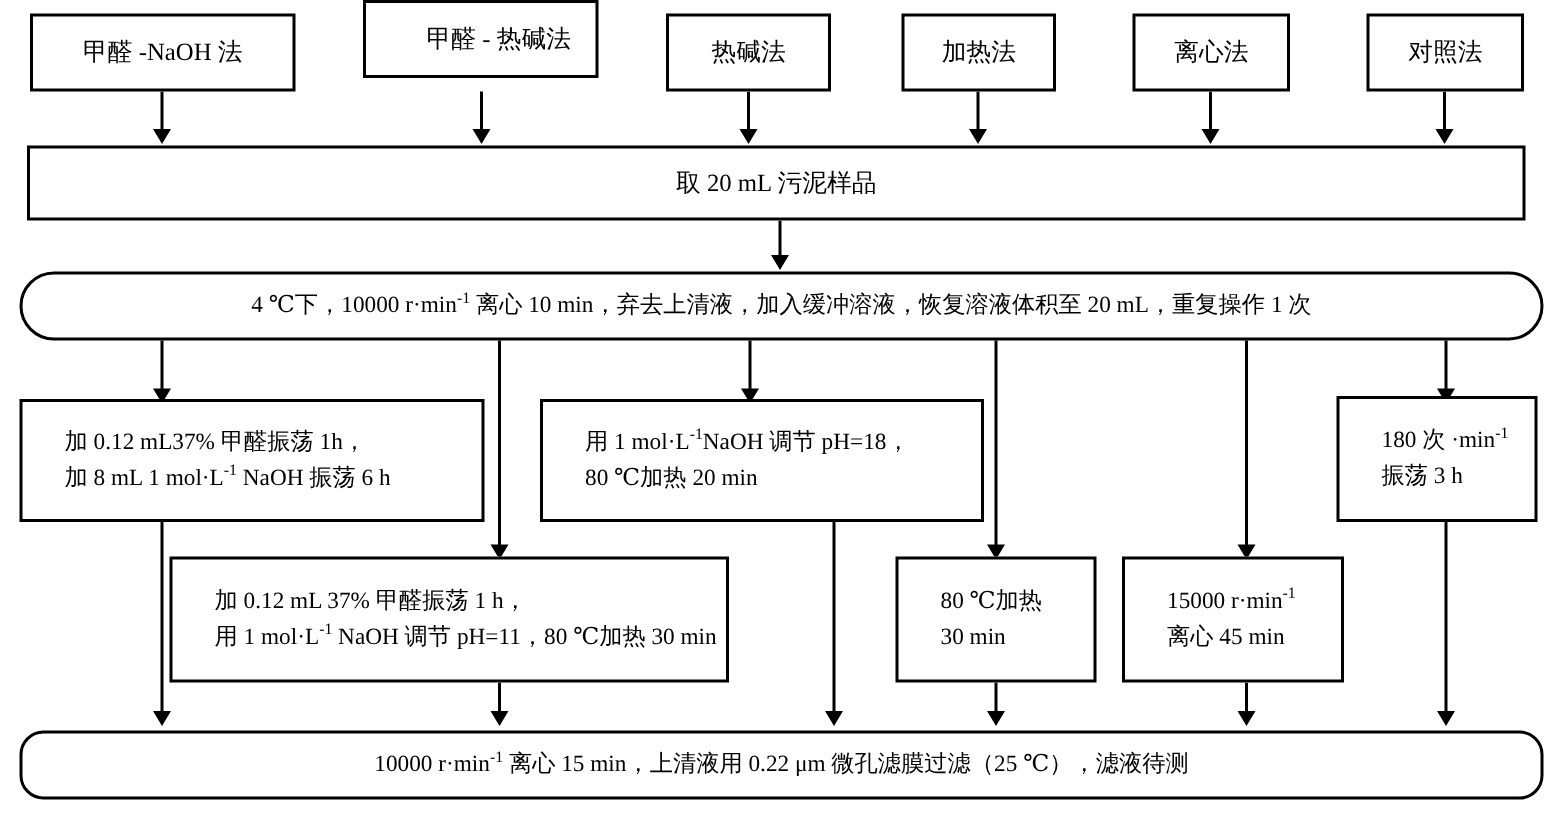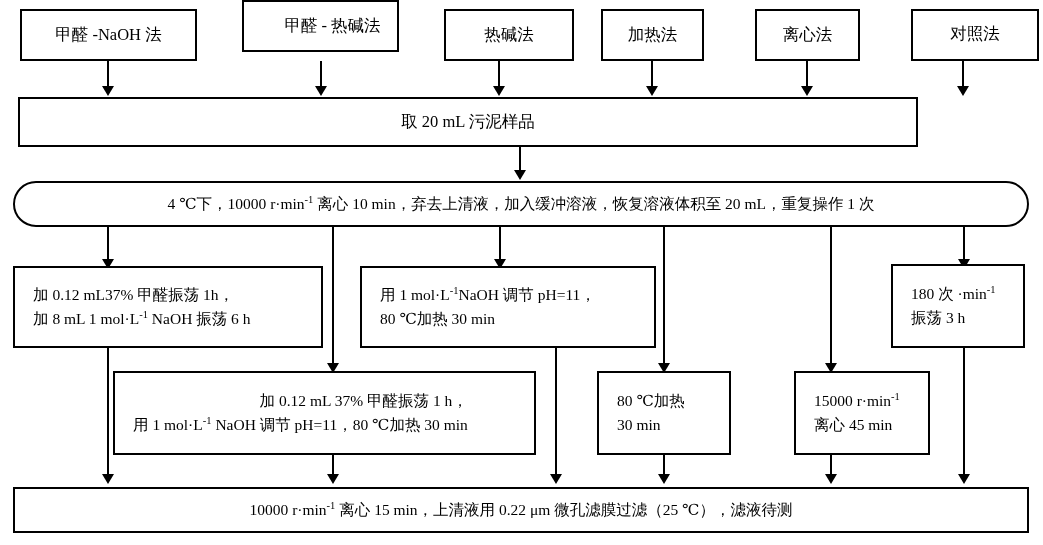--- a/index.html
+++ b/index.html
@@ -20,21 +20,21 @@
     align-items:center;
     z-index:3;
   }
   .box.center{justify-content:center;text-align:center;}
   .box.left{justify-content:flex-start;text-align:left;}
   .box .txt{
     display:block;
     line-height:1.55;
     white-space:nowrap;
   }
-  .box.left .txt{padding-left:18px;}
+  .box.left .txt{padding-left:28px;}
   .fs16{font-size:16.5px;}
   .fs15{font-size:15.5px;}
   sup{font-size:0.68em;vertical-align:super;line-height:0;}
 
   
   .vline{
     position:absolute;
     width:2px;
     background:#000000;
     z-index:1;
@@ -52,47 +52,47 @@
 <body>
 
 <div id="canvas">
 
   <div class="box center fs16" style="left:20px;top:9px;width:177px;height:52px;">
     <span class="txt">甲醛 -NaOH 法</span>
   </div>
   <div class="box center fs16" style="left:242px;top:0;width:157px;height:52px;padding-left:24px;">
     <span class="txt">甲醛 - 热碱法</span>
   </div>
-  <div class="box center fs16" style="left:444px;top:9px;width:130px;height:52px;">
+  <div class="box center fs16" style="left:444px;top:9px;width:110px;height:52px;">
     <span class="txt">热碱法</span>
   </div>
   <div class="box center fs16" style="left:601px;top:9px;width:103px;height:52px;">
     <span class="txt">加热法</span>
   </div>
   <div class="box center fs16" style="left:755px;top:9px;width:105px;height:52px;">
     <span class="txt">离心法</span>
   </div>
-  <div class="box center fs16" style="left:911px;top:9px;width:128px;height:52px;font-family:Liberation Mono, monospace;">
+  <div class="box center fs16" style="left:911px;top:9px;width:105px;height:52px;">
     <span class="txt">对照法</span>
   </div>
 
   <div class="vline" style="left:107px;top:61px;height:27px;"></div>
   <div class="arrowhead" style="left:102px;top:86px;"></div>
   <div class="vline" style="left:320px;top:61px;height:27px;"></div>
   <div class="arrowhead" style="left:315px;top:86px;"></div>
   <div class="vline" style="left:498px;top:61px;height:27px;"></div>
   <div class="arrowhead" style="left:493px;top:86px;"></div>
   <div class="vline" style="left:651px;top:61px;height:27px;"></div>
   <div class="arrowhead" style="left:646px;top:86px;"></div>
   <div class="vline" style="left:806px;top:61px;height:27px;"></div>
   <div class="arrowhead" style="left:801px;top:86px;"></div>
   <div class="vline" style="left:962px;top:61px;height:27px;"></div>
   <div class="arrowhead" style="left:957px;top:86px;"></div>
 
-  <div class="box center fs16" style="left:18px;top:97px;width:900px;height:50px;">
+  <div class="box center fs16" style="left:18px;top:97px;width:999px;height:50px;">
     <span class="txt">取 20 mL 污泥样品</span>
   </div>
 
   <div class="vline" style="left:519px;top:147px;height:25px;"></div>
   <div class="arrowhead" style="left:514px;top:170px;"></div>
 
   <div class="box center fs15" style="left:13px;top:181px;width:1016px;height:46px;border-radius:23px;">
     <span class="txt"><span>4 ℃下，10000 r·min</span><sup>-1</sup><span> 离心 10 min，弃去上清液，加入缓冲溶液，恢复溶液体积至 20 mL，重复操作 1 次</span></span>
   </div>
 
@@ -116,68 +116,68 @@
 
   <div class="box left fs15" style="left:13px;top:266px;width:310px;height:82px;">
     <span class="txt">
       <span>加 0.12 mL37% 甲醛振荡 1h，</span><br>
       <span>加 8 mL 1 mol·L</span><sup>-1</sup><span> NaOH 振荡 6 h</span>
     </span>
   </div>
 
   <div class="box left fs15" style="left:360px;top:266px;width:296px;height:82px;">
     <span class="txt">
-      <span>用 1 mol·L</span><sup>-1</sup><span>NaOH 调节 pH=11，</span><br>
-      <span>80 ℃加热 30 min</span>
+      <span>用 1 mol·L</span><sup>-1</sup><span>NaOH 调节 pH=18，</span><br>
+      <span>80 ℃加热 20 min</span>
     </span>
   </div>
 
   <div class="box left fs15" style="left:891px;top:264px;width:134px;height:84px;">
     <span class="txt">
       <span>180 次 ·min</span><sup>-1</sup><br>
       <span>振荡 3 h</span>
     </span>
   </div>
 
   <div class="vline" style="left:107px;top:348px;height:131px;"></div>
   <div class="arrowhead" style="left:102px;top:474px;"></div>
 
   <div class="vline" style="left:555px;top:348px;height:131px;"></div>
   <div class="arrowhead" style="left:550px;top:474px;"></div>
 
   <div class="vline" style="left:963px;top:348px;height:131px;"></div>
   <div class="arrowhead" style="left:958px;top:474px;"></div>
 
-  <div class="box left fs15" style="left:113px;top:371px;width:423px;height:84px;text-align:right;">
+  <div class="box left fs15" style="left:113px;top:371px;width:373px;height:84px;">
     <span class="txt">
       <span>加 0.12 mL 37% 甲醛振荡 1 h，</span><br>
       <span>用 1 mol·L</span><sup>-1</sup><span> NaOH 调节 pH=11，80 ℃加热 30 min</span>
     </span>
   </div>
 
   <div class="box left fs15" style="left:597px;top:371px;width:134px;height:84px;">
     <span class="txt">
       <span>80 ℃加热</span><br>
       <span>30 min</span>
     </span>
   </div>
 
-  <div class="box left fs15" style="left:794px;top:371px;width:136px;height:84px;">
+  <div class="box left fs15" style="left:748px;top:371px;width:148px;height:84px;">
     <span class="txt">
       <span>15000 r·min</span><sup>-1</sup><br>
       <span>离心 45 min</span>
     </span>
   </div>
 
   <div class="vline" style="left:332px;top:455px;height:24px;"></div>
   <div class="arrowhead" style="left:327px;top:474px;"></div>
 
   <div class="vline" style="left:663px;top:455px;height:24px;"></div>
   <div class="arrowhead" style="left:658px;top:474px;"></div>
 
   <div class="vline" style="left:830px;top:455px;height:24px;"></div>
   <div class="arrowhead" style="left:825px;top:474px;"></div>
 
-  <div class="box center fs15" style="left:13px;top:487px;width:1016px;height:46px;">
+  <div class="box center fs15" style="left:13px;top:487px;width:1016px;height:46px;border-radius:16px;">
     <span class="txt"><span>10000 r·min</span><sup>-1</sup><span> 离心 15 min，上清液用 0.22 μm 微孔滤膜过滤（25 ℃），滤液待测</span></span>
   </div>
 
 </div>
 
 </body></html>

